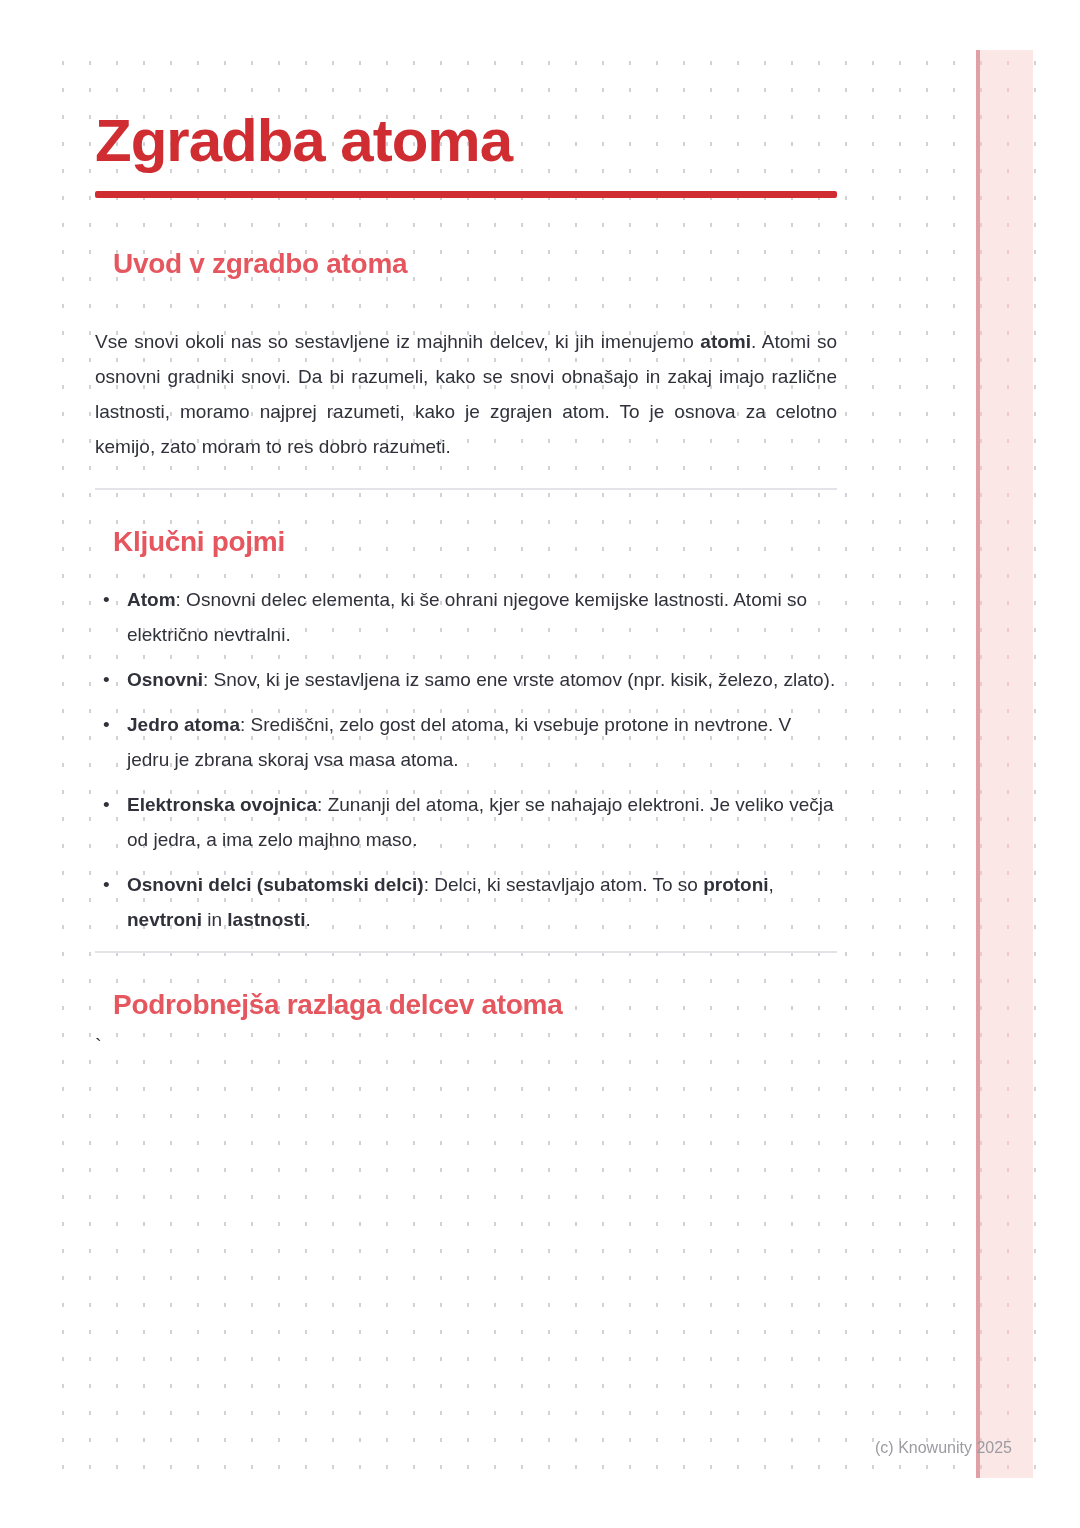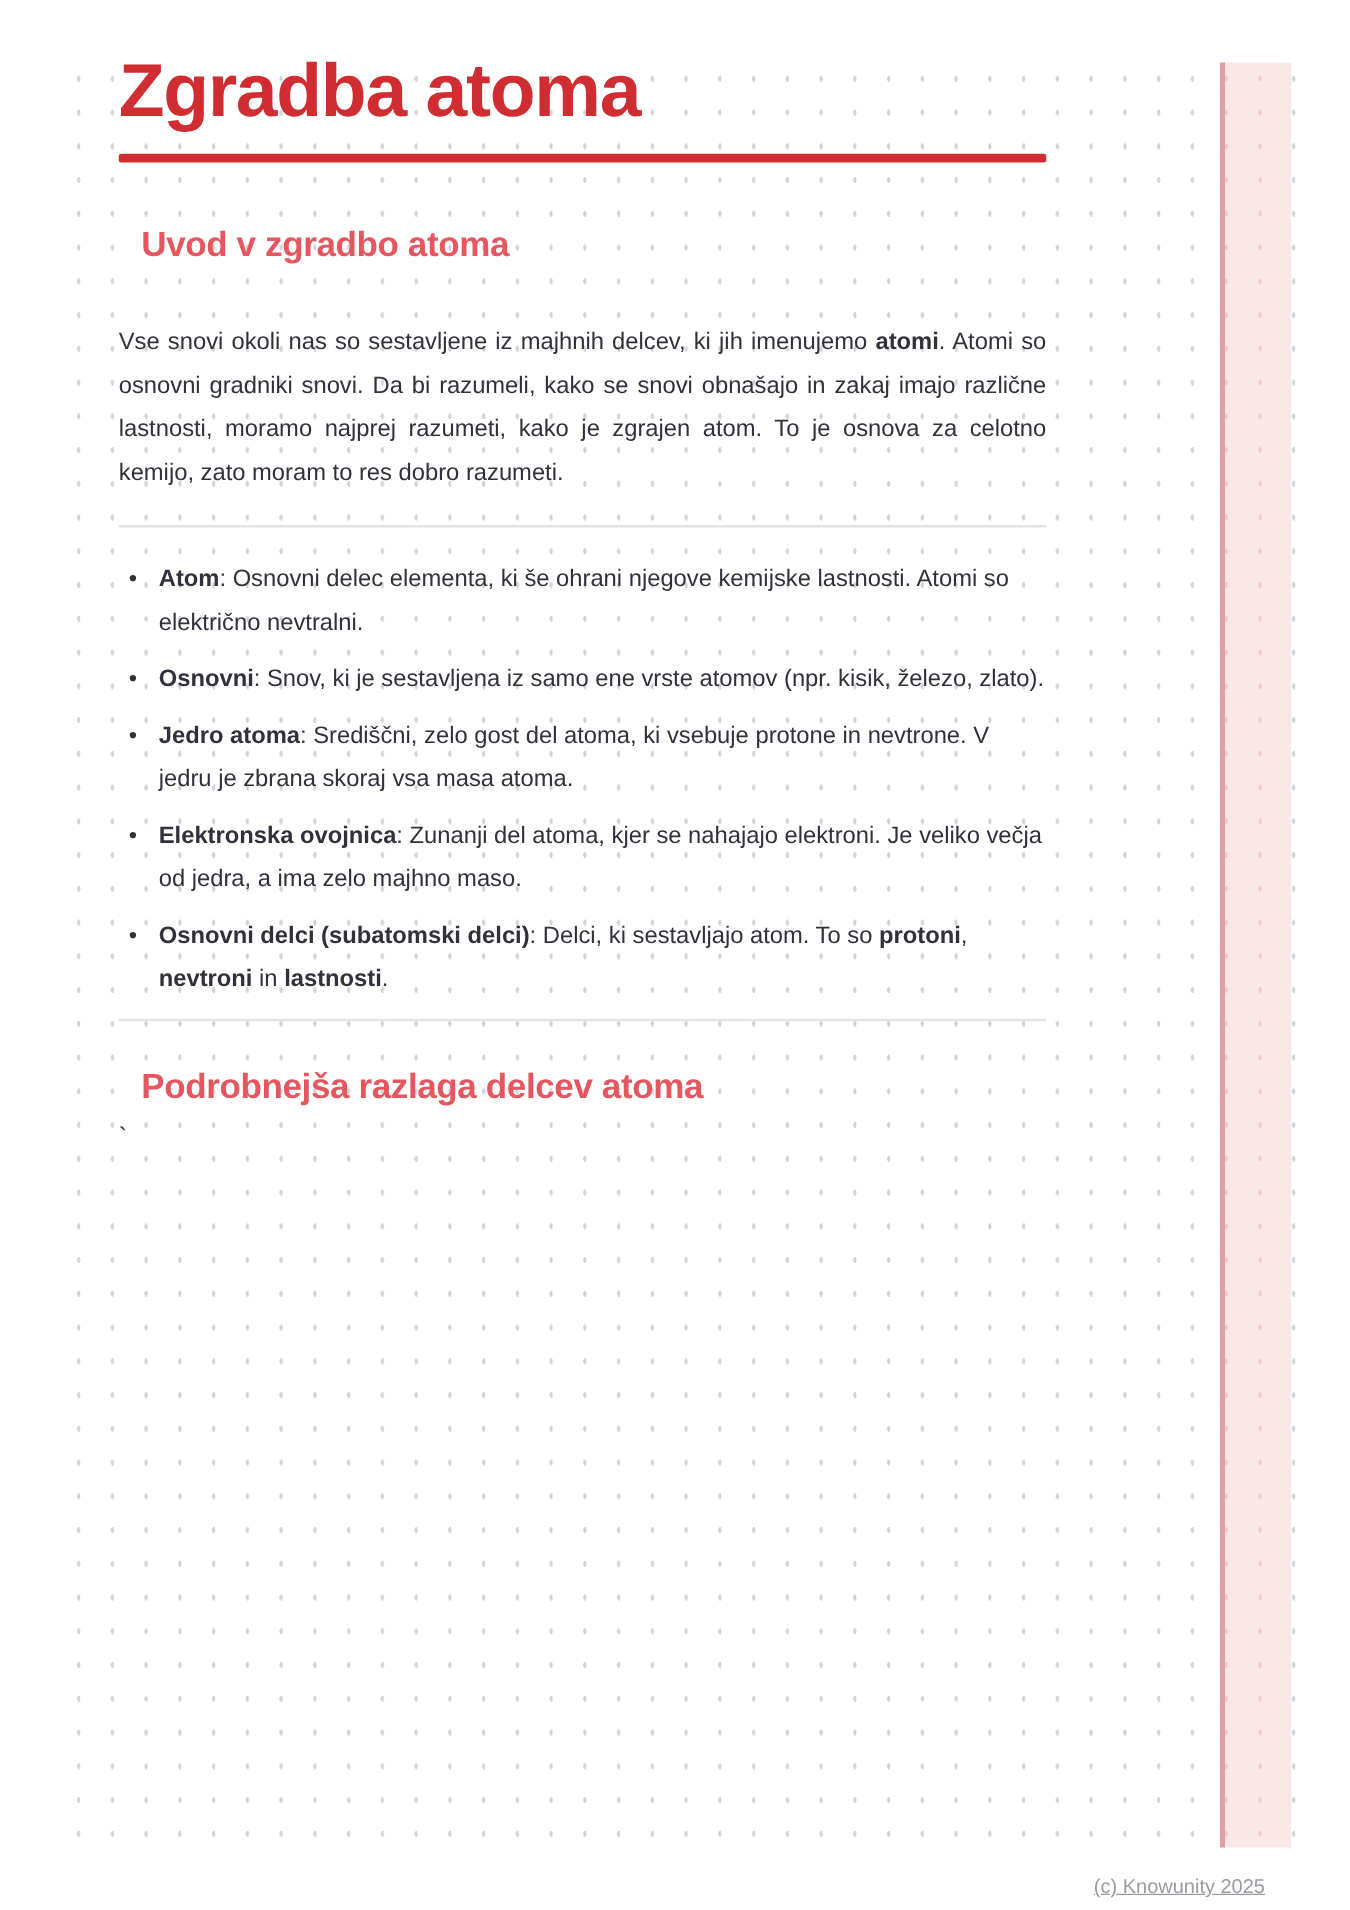--- a/index.html
+++ b/index.html
@@ -30,21 +30,21 @@
     background-color: #fce7e7;
     background-image: radial-gradient(1.4px 2.6px at 1px 13px, #f0c9cc 85%, transparent 100%);
     background-size: 27px 27px;
     border-left: 4px solid #dfa1a5;
     z-index: 1;
   }
 
   .content {
     position: relative;
     z-index: 2;
-    padding: 43px 0 0 95px;
+    padding: 111px 0 0 95px;
     width: 837px; 
   }
 
   h1.doc-title {
     font-size: 60px;
     line-height: 60px;
     font-weight: 800;
     letter-spacing: -1px;
     color: #d02d33;
   }
@@ -109,45 +109,45 @@
 
   .stray {
     margin-top: 14px;
     font-size: 20px;
     line-height: 22px;
     color: #30313a;
   }
 
   .footer {
     position: absolute;
-    top: 1500px;
+    top: 1438px;
     right: 68px;
     z-index: 3;
     font-size: 16px;
     line-height: 20px;
     color: #9b9ba1;
-    text-decoration: underline;
   }
 </style>
 </head>
 <body>
 
 <div class="dots"></div>
 <div class="stripe"></div>
 
 <div class="content">
 
   <h1 class="doc-title">Zgradba atoma</h1>
   <div class="rule"></div>
 
   <h2 class="section-heading mt-after-rule">Uvod v zgradbo atoma</h2>
   <p class="body-par justified">Vse snovi okoli nas so sestavljene iz majhnih delcev, ki jih imenujemo <b>atomi</b>. Atomi so osnovni gradniki snovi. Da bi razumeli, kako se snovi obnašajo in zakaj imajo različne lastnosti, moramo najprej razumeti, kako je zgrajen atom. To je osnova za celotno kemijo, zato moram to res dobro razumeti.</p>
 
   <hr class="divider">
 
+  <h2 class="section-heading mt-after-divider">Ključni pojmi</h2>
   <ul class="terms">
     <li><span class="bullet-dot">•</span><span class="li-text"><b>Atom</b>: Osnovni delec elementa, ki še ohrani njegove kemijske lastnosti. Atomi so električno nevtralni.</span></li>
     <li><span class="bullet-dot">•</span><span class="li-text"><b>Osnovni</b>: Snov, ki je sestavljena iz samo ene vrste atomov (npr. kisik, železo, zlato).</span></li>
     <li><span class="bullet-dot">•</span><span class="li-text"><b>Jedro atoma</b>: Središčni, zelo gost del atoma, ki vsebuje protone in nevtrone. V jedru je zbrana skoraj vsa masa atoma.</span></li>
     <li><span class="bullet-dot">•</span><span class="li-text"><b>Elektronska ovojnica</b>: Zunanji del atoma, kjer se nahajajo elektroni. Je veliko večja od jedra, a ima zelo majhno maso.</span></li>
     <li><span class="bullet-dot">•</span><span class="li-text"><b>Osnovni delci (subatomski delci)</b>: Delci, ki sestavljajo atom. To so <b>protoni</b>, <b>nevtroni</b> in <b>lastnosti</b>.</span></li>
   </ul>
 
   <hr class="divider divider-2">
 

